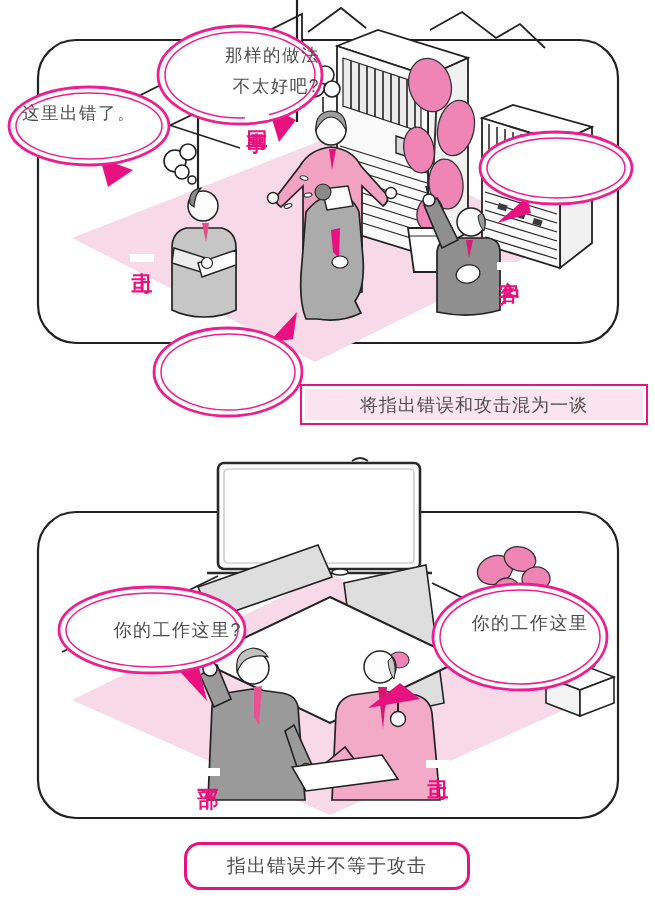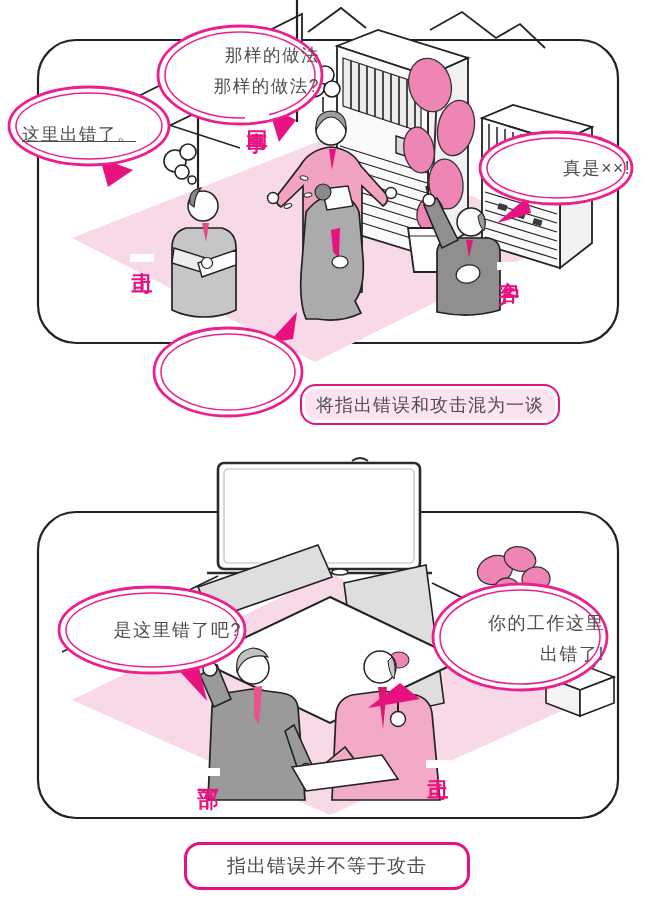--- a/index.html
+++ b/index.html
@@ -18,22 +18,22 @@
   #svg1{top:0;}
   #svg2{top:455px;}
   .bubble-text{position:absolute;color:var(--txt);font-size:17.5px;line-height:31px;
     letter-spacing:1.5px;text-align:right;white-space:nowrap;}
   .bubble-text span{display:block;}
   .vlabel{position:absolute;writing-mode:vertical-rl;text-orientation:upright;
     font-weight:700;font-size:21px;line-height:1.05;color:var(--accent);
     background:#ffffff;padding:2px 1px;letter-spacing:2px;}
   .caption{position:absolute;display:flex;align-items:center;justify-content:center;
     color:var(--txt);font-size:18px;letter-spacing:1px;}
-  .cap1{left:300px;top:384px;width:260px;height:41px;background:var(--capfill);
-    border:2px solid var(--accent);border-radius:16px;box-shadow:inset 0 0 0 3px #fff;}
+  .cap1{left:300px;top:384px;width:348px;height:41px;background:var(--capfill);
+    border:2px solid var(--accent);border-radius:0;box-shadow:inset 0 0 0 3px #fff;}
   .cap2{left:184px;top:842px;width:286px;height:48px;background:#ffffff;
     border:3px solid var(--accent);border-radius:16px;font-size:19px;}
 </style>
 </head>
 <body>
 
 <div class="stage">
 
 <svg id="svg1" width="655" height="455" viewBox="0 0 655 455">
 
@@ -289,43 +289,39 @@
       <ellipse cx="152" cy="175" rx="93" ry="43" fill="#fff" stroke="#ED1E8F" stroke-width="2.8"></ellipse>
       <ellipse cx="152" cy="175" rx="86" ry="37" fill="none" stroke="#ED1E8F" stroke-width="1.5"></ellipse>
     </g>
     <g>
       <ellipse cx="520" cy="182" rx="87" ry="53" fill="#fff" stroke="#ED1E8F" stroke-width="2.8"></ellipse>
       <ellipse cx="520" cy="182" rx="80" ry="47" fill="none" stroke="#ED1E8F" stroke-width="1.5"></ellipse>
     </g>
   </g>
 </svg>
 
-<div class="bubble-text" style="left:16px;top:119px;width:120px;text-decoration:underline;">
+<div class="bubble-text" style="left:16px;top:98px;width:120px;">
   <span>这里出错了。</span>
 </div>
 <div class="bubble-text" style="left:162px;top:40px;width:158px;">
   <span>那样的做法</span>
-  <span>那样的做法?</span>
-</div>
-<div class="bubble-text" style="left:481px;top:153px;width:150px;">
-  <span>真是××!</span>
+  <span>不太好吧?</span>
 </div>
 
 <div class="vlabel" style="left:245px;top:112px;">同事</div>
 <div class="vlabel" style="left:130px;top:254px;">上司</div>
 <div class="vlabel" style="left:497px;top:262px;">客户</div>
 
 <div class="caption cap1">将指出错误和攻击混为一谈</div>
 
 <div class="bubble-text" style="left:62px;top:615px;width:180px;font-size:18px;">
-  <span>是这里错了吧?</span>
-</div>
-<div class="bubble-text" style="left:455px;top:608px;width:150px;text-align:right;font-size:18px;">
+  <span>你的工作这里?</span>
+</div>
+<div class="bubble-text" style="left:455px;top:608px;width:150px;text-align:center;font-size:18px;">
   <span>你的工作这里</span>
-  <span>出错了!</span>
 </div>
 
 <div class="vlabel" style="left:196px;top:768px;">部下</div>
 <div class="vlabel" style="left:426px;top:760px;">上司</div>
 
 <div class="caption cap2">指出错误并不等于攻击</div>
 
 </div>
 
 </body></html>

